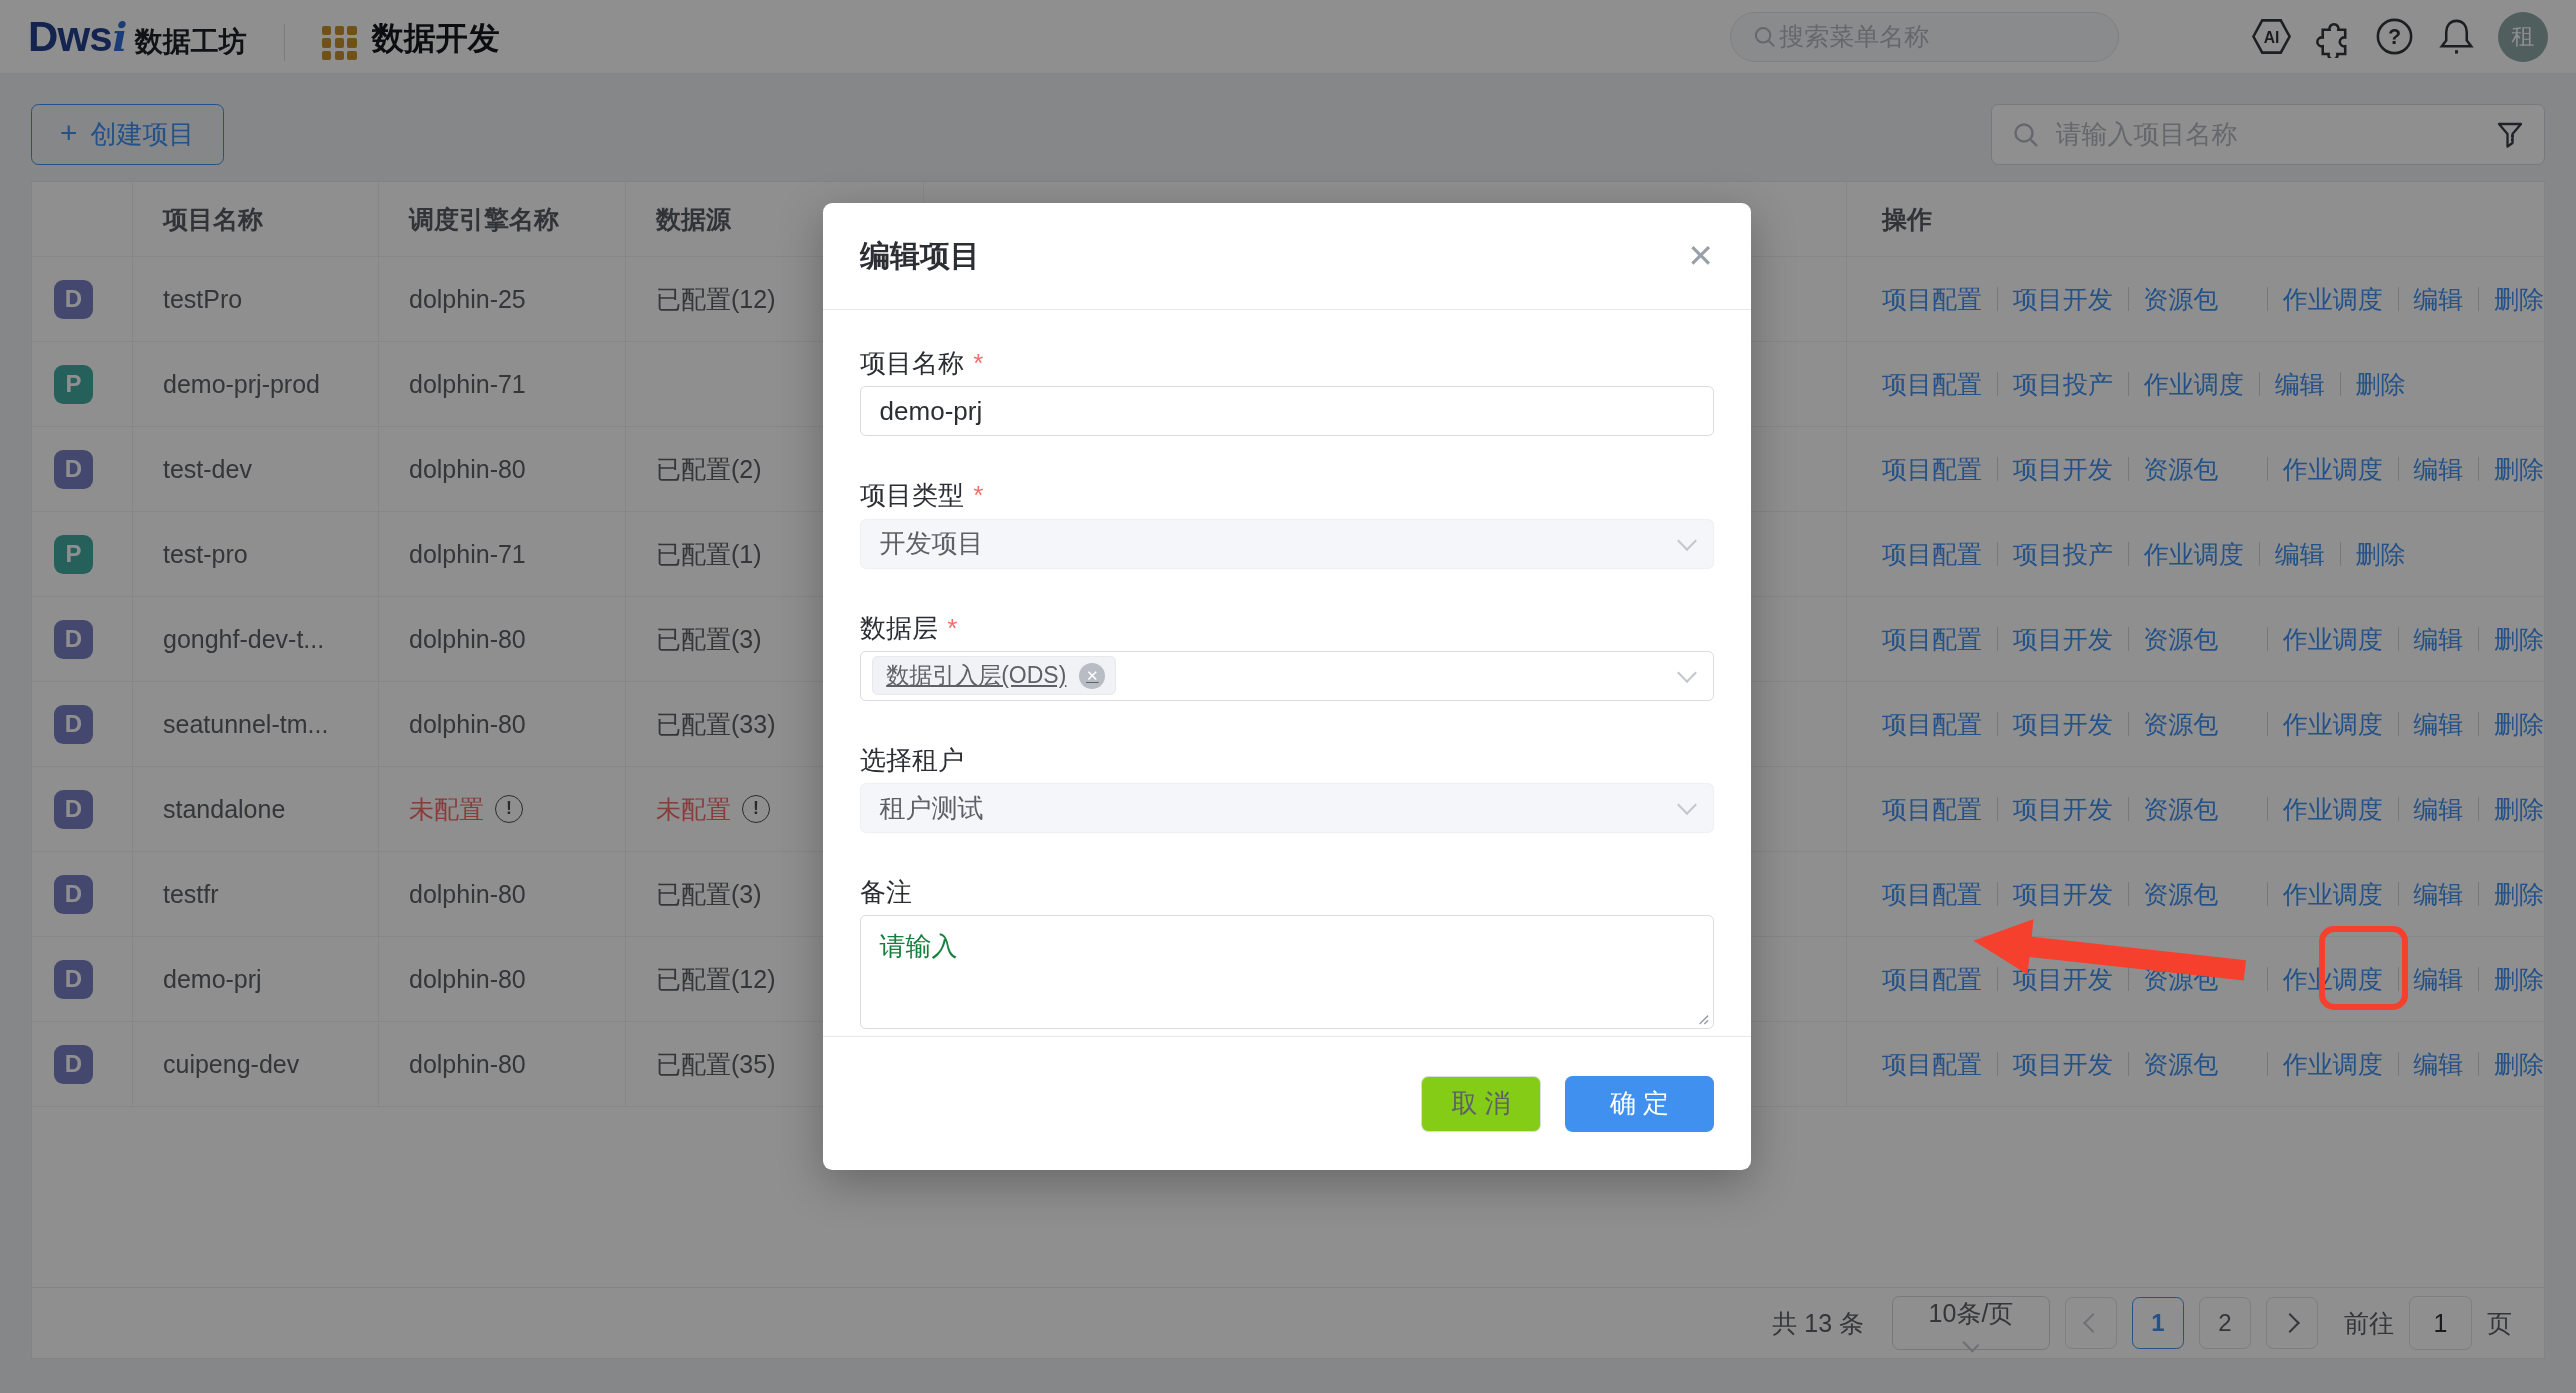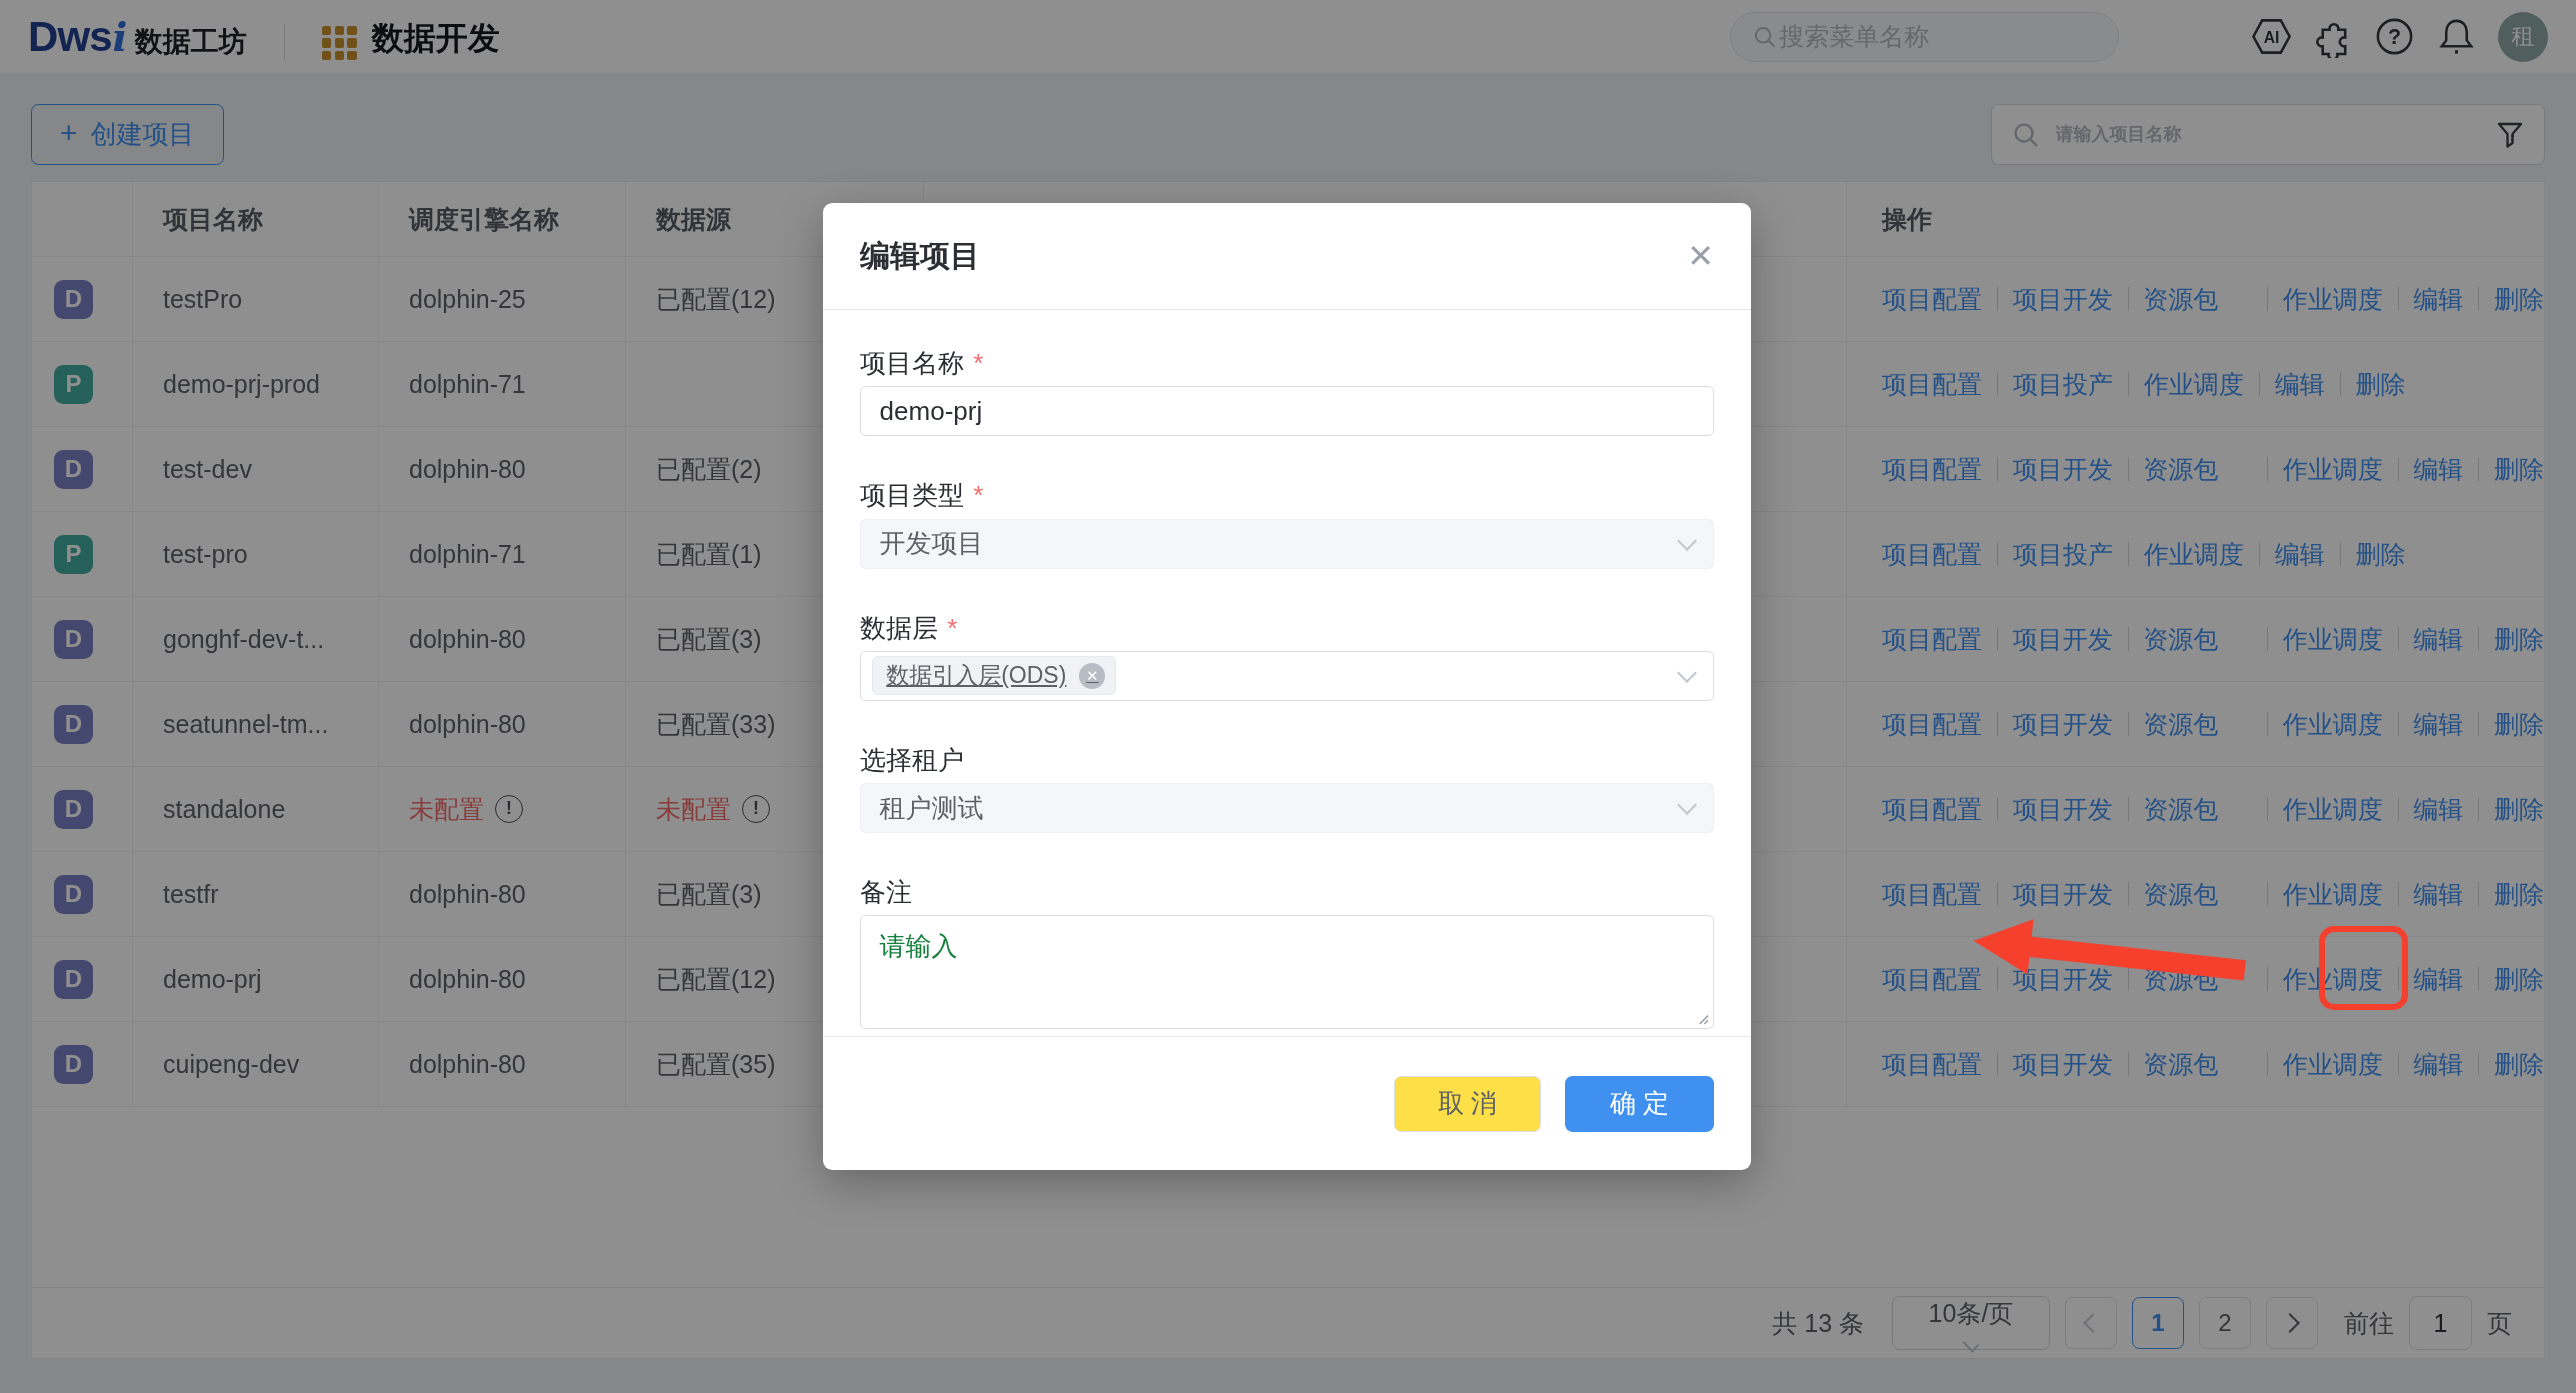--- a/index.html
+++ b/index.html
@@ -36,22 +36,22 @@
 
   
   .create-btn{position:absolute;left:31px;top:104px;height:61px;padding:0 28px;
           border:1.9px solid #4090f0;border-radius:7.4px;color:#4090f0;font-size:26px;
           background:transparent;display:flex;align-items:center;gap:13px;cursor:pointer;
           font-family:inherit;box-sizing:border-box;}
   .plus{font-size:30px;line-height:1;margin-top:-2.8px;}
   .prj-search{position:absolute;right:31px;top:104px;width:554px;height:61px;
           border:0.9px solid #d4d7dd;border-radius:7.4px;background:#fff;display:flex;
           align-items:center;padding:0 18.6px;box-sizing:border-box;gap:13px;}
-  .prj-search input{border:0;outline:0;flex:1;font-size:18px;color:#8b5cf6;
-          background:transparent;font-family:inherit;font-weight:bold;}
+  .prj-search input{border:0;outline:0;flex:1;font-size:26px;color:#8b5cf6;
+          background:transparent;font-family:inherit;}
   .prj-search input::placeholder{color:#b4b8c0;}
 
   
   .panel{position:absolute;left:31px;top:181px;width:2514px;height:1178px;
          background:#fff;border:0.9px solid #e7eaee;box-sizing:border-box;}
   .thead,.trow{display:grid;grid-template-columns:100px 246px 247px 298px 1fr 698px;
          align-items:center;}
   .thead{height:74px;font-size:25px;font-weight:600;color:#565b62;}
   .trow{height:84px;border-top:0.9px solid #edf0f4;font-size:25px;color:#5d6167;}
   .trow:last-child{border-bottom:0.9px solid #edf0f4;}
@@ -123,21 +123,21 @@
          font-size:15px;display:flex;align-items:center;justify-content:center;cursor:pointer;}
   .textarea{margin-top:9.3px;height:114px;border:0.9px solid #d9dce2;border-radius:5.6px;
          padding:13px 18.6px;font-size:26px;color:#15803d;position:relative;
          box-sizing:border-box;}
   .resize-h{position:absolute;right:3.7px;bottom:3.7px;}
   .modal-footer{position:absolute;left:0;right:0;bottom:0;height:133px;
          border-top:0.9px solid #e6e8ec;display:flex;align-items:center;
          justify-content:flex-end;gap:24px;padding:0 37px;}
   .btn{height:56px;border-radius:7.4px;font-size:26px;display:flex;align-items:center;
          justify-content:center;cursor:pointer;font-family:inherit;box-sizing:border-box;}
-  .btn-cancel{width:147px;background:#fde047;border:0.9px solid #d9dce2;color:#5d6167;font-family:Liberation Serif, serif;}
+  .btn-cancel{width:120px;background:#84cc16;border:0.9px solid #d9dce2;color:#5d6167;}
   .btn-confirm{width:149px;background:#4090f0;border:0;color:#fff;}
 
   
   .annot{z-index:40;position:absolute;}
   .edit-box{left:2319px;top:926px;width:89px;height:84px;border:6.5px solid #f5402e;
          border-radius:15px;box-sizing:border-box;}
   .arrow-svg{left:1958px;top:911px;}
   svg .stroke{fill:none;stroke:#33373d;stroke-width:2.6;}
 </style>
 </head>

